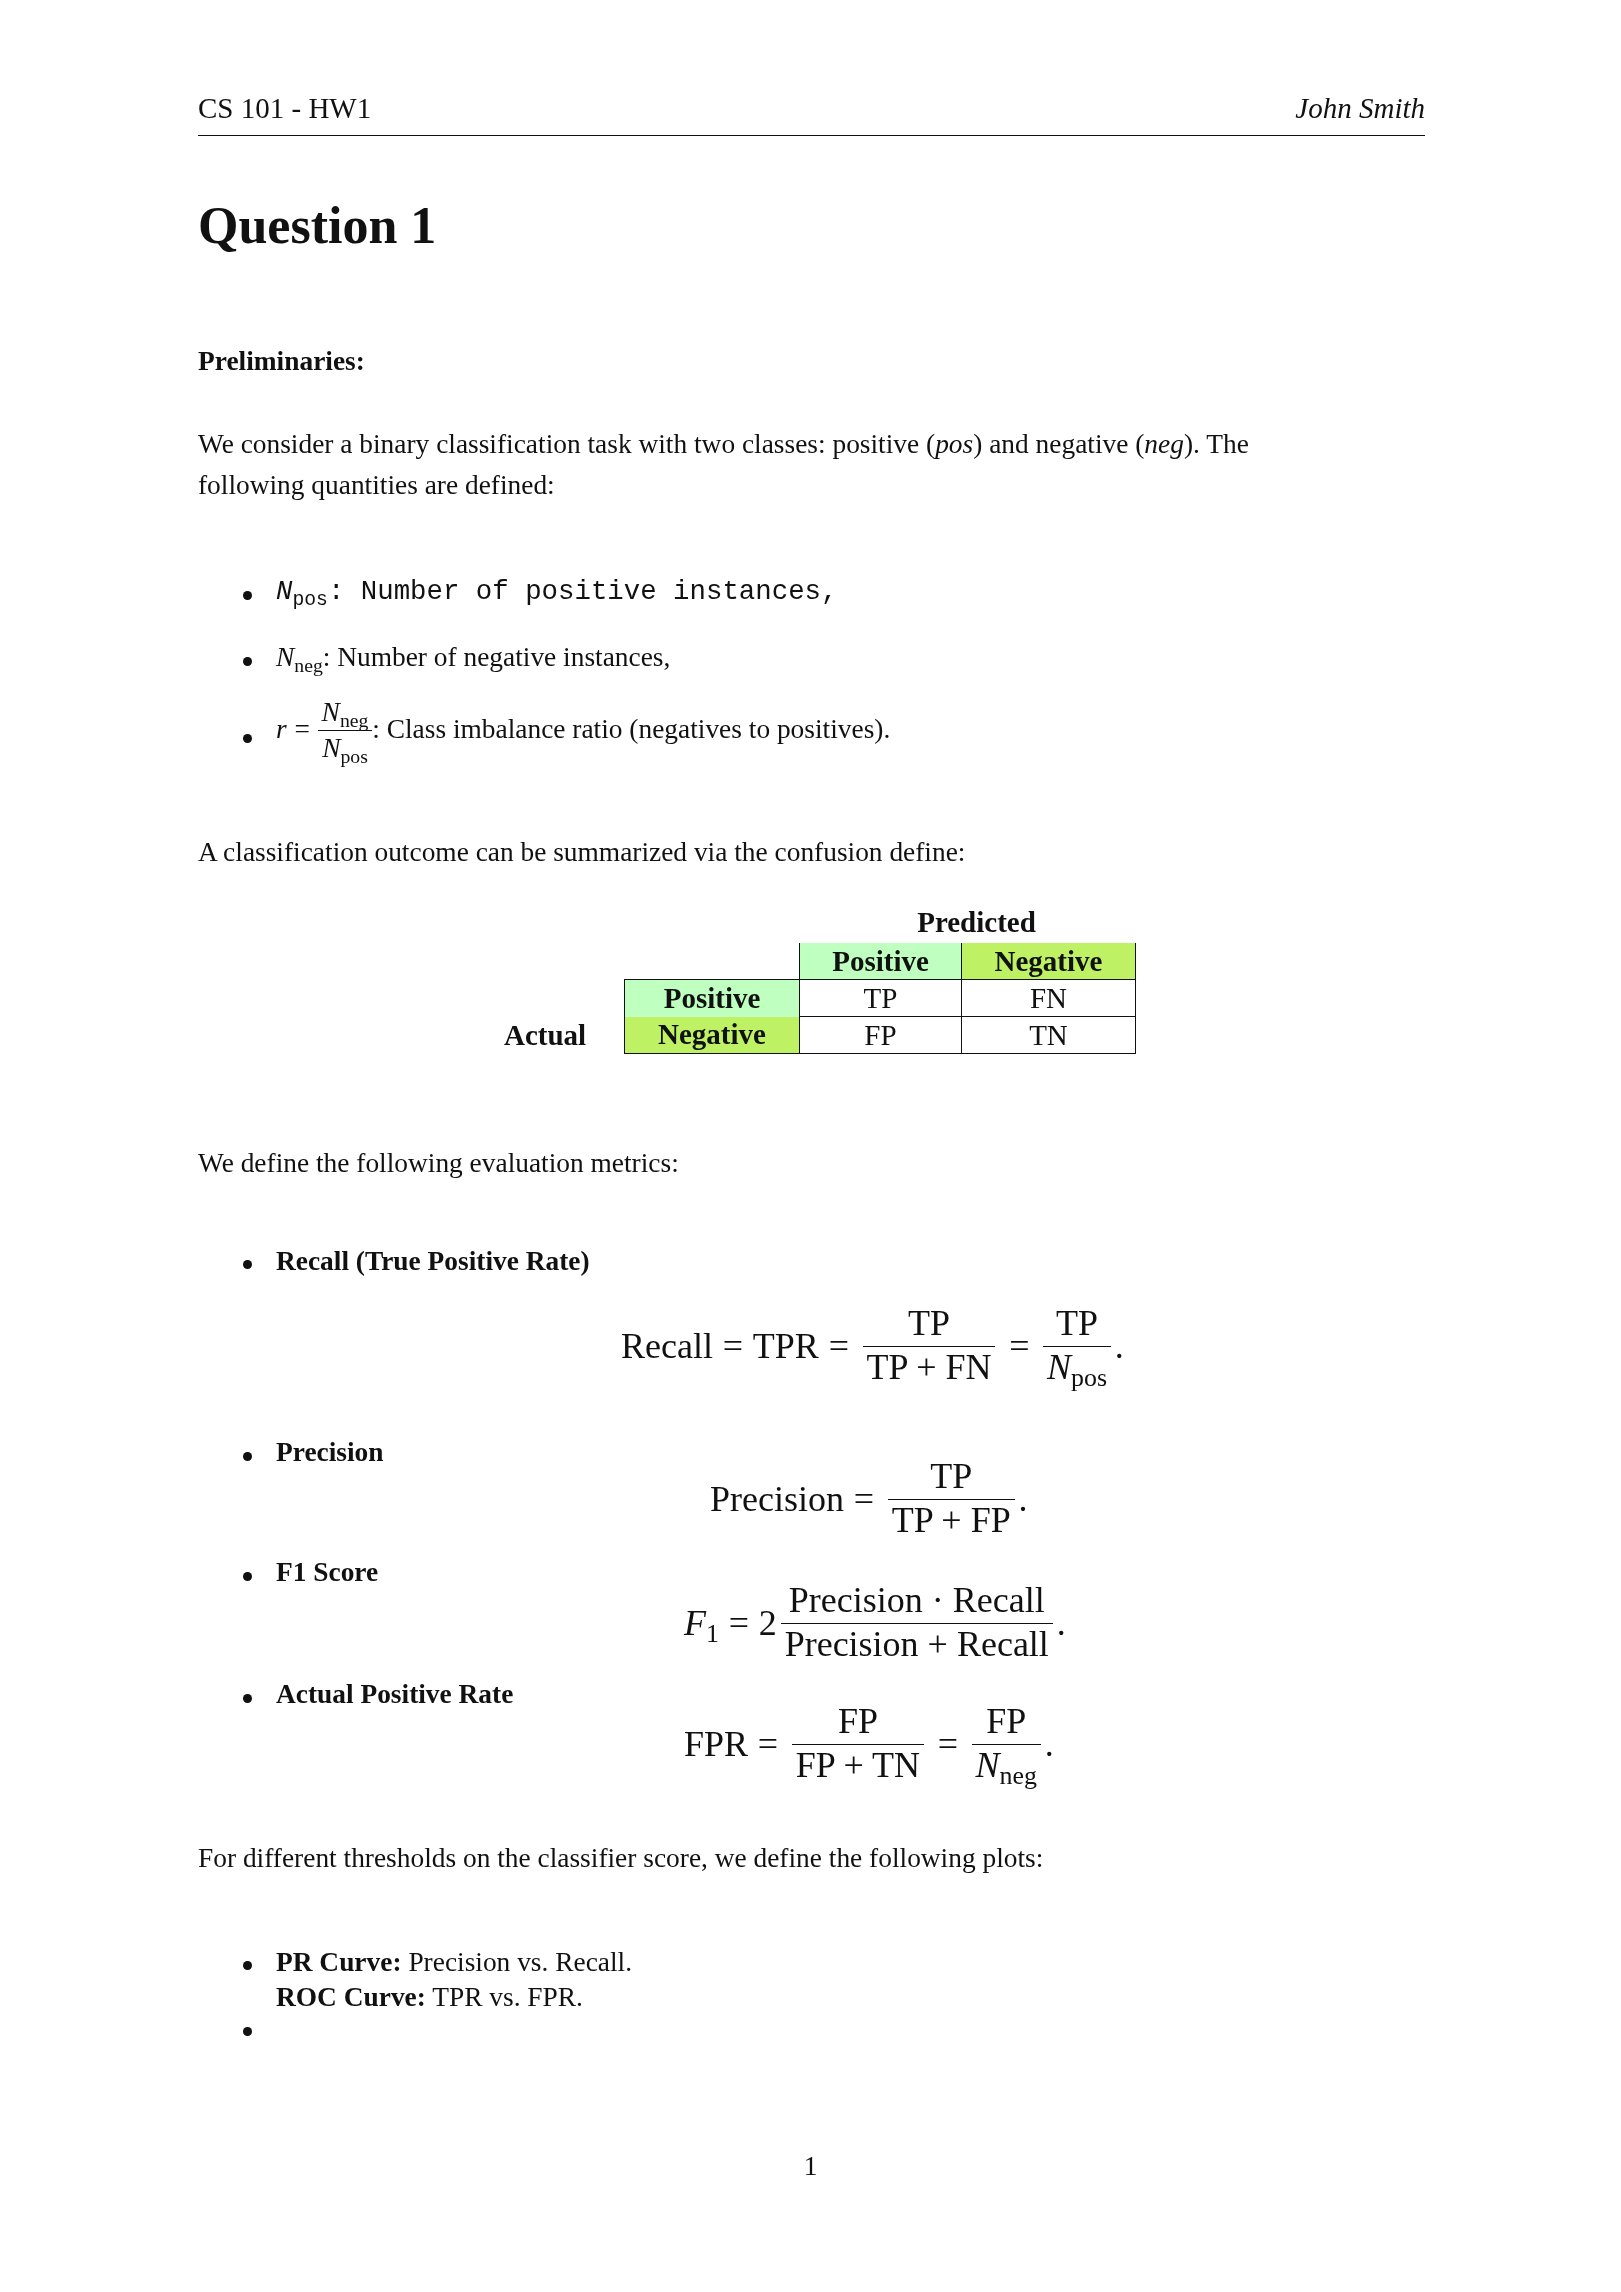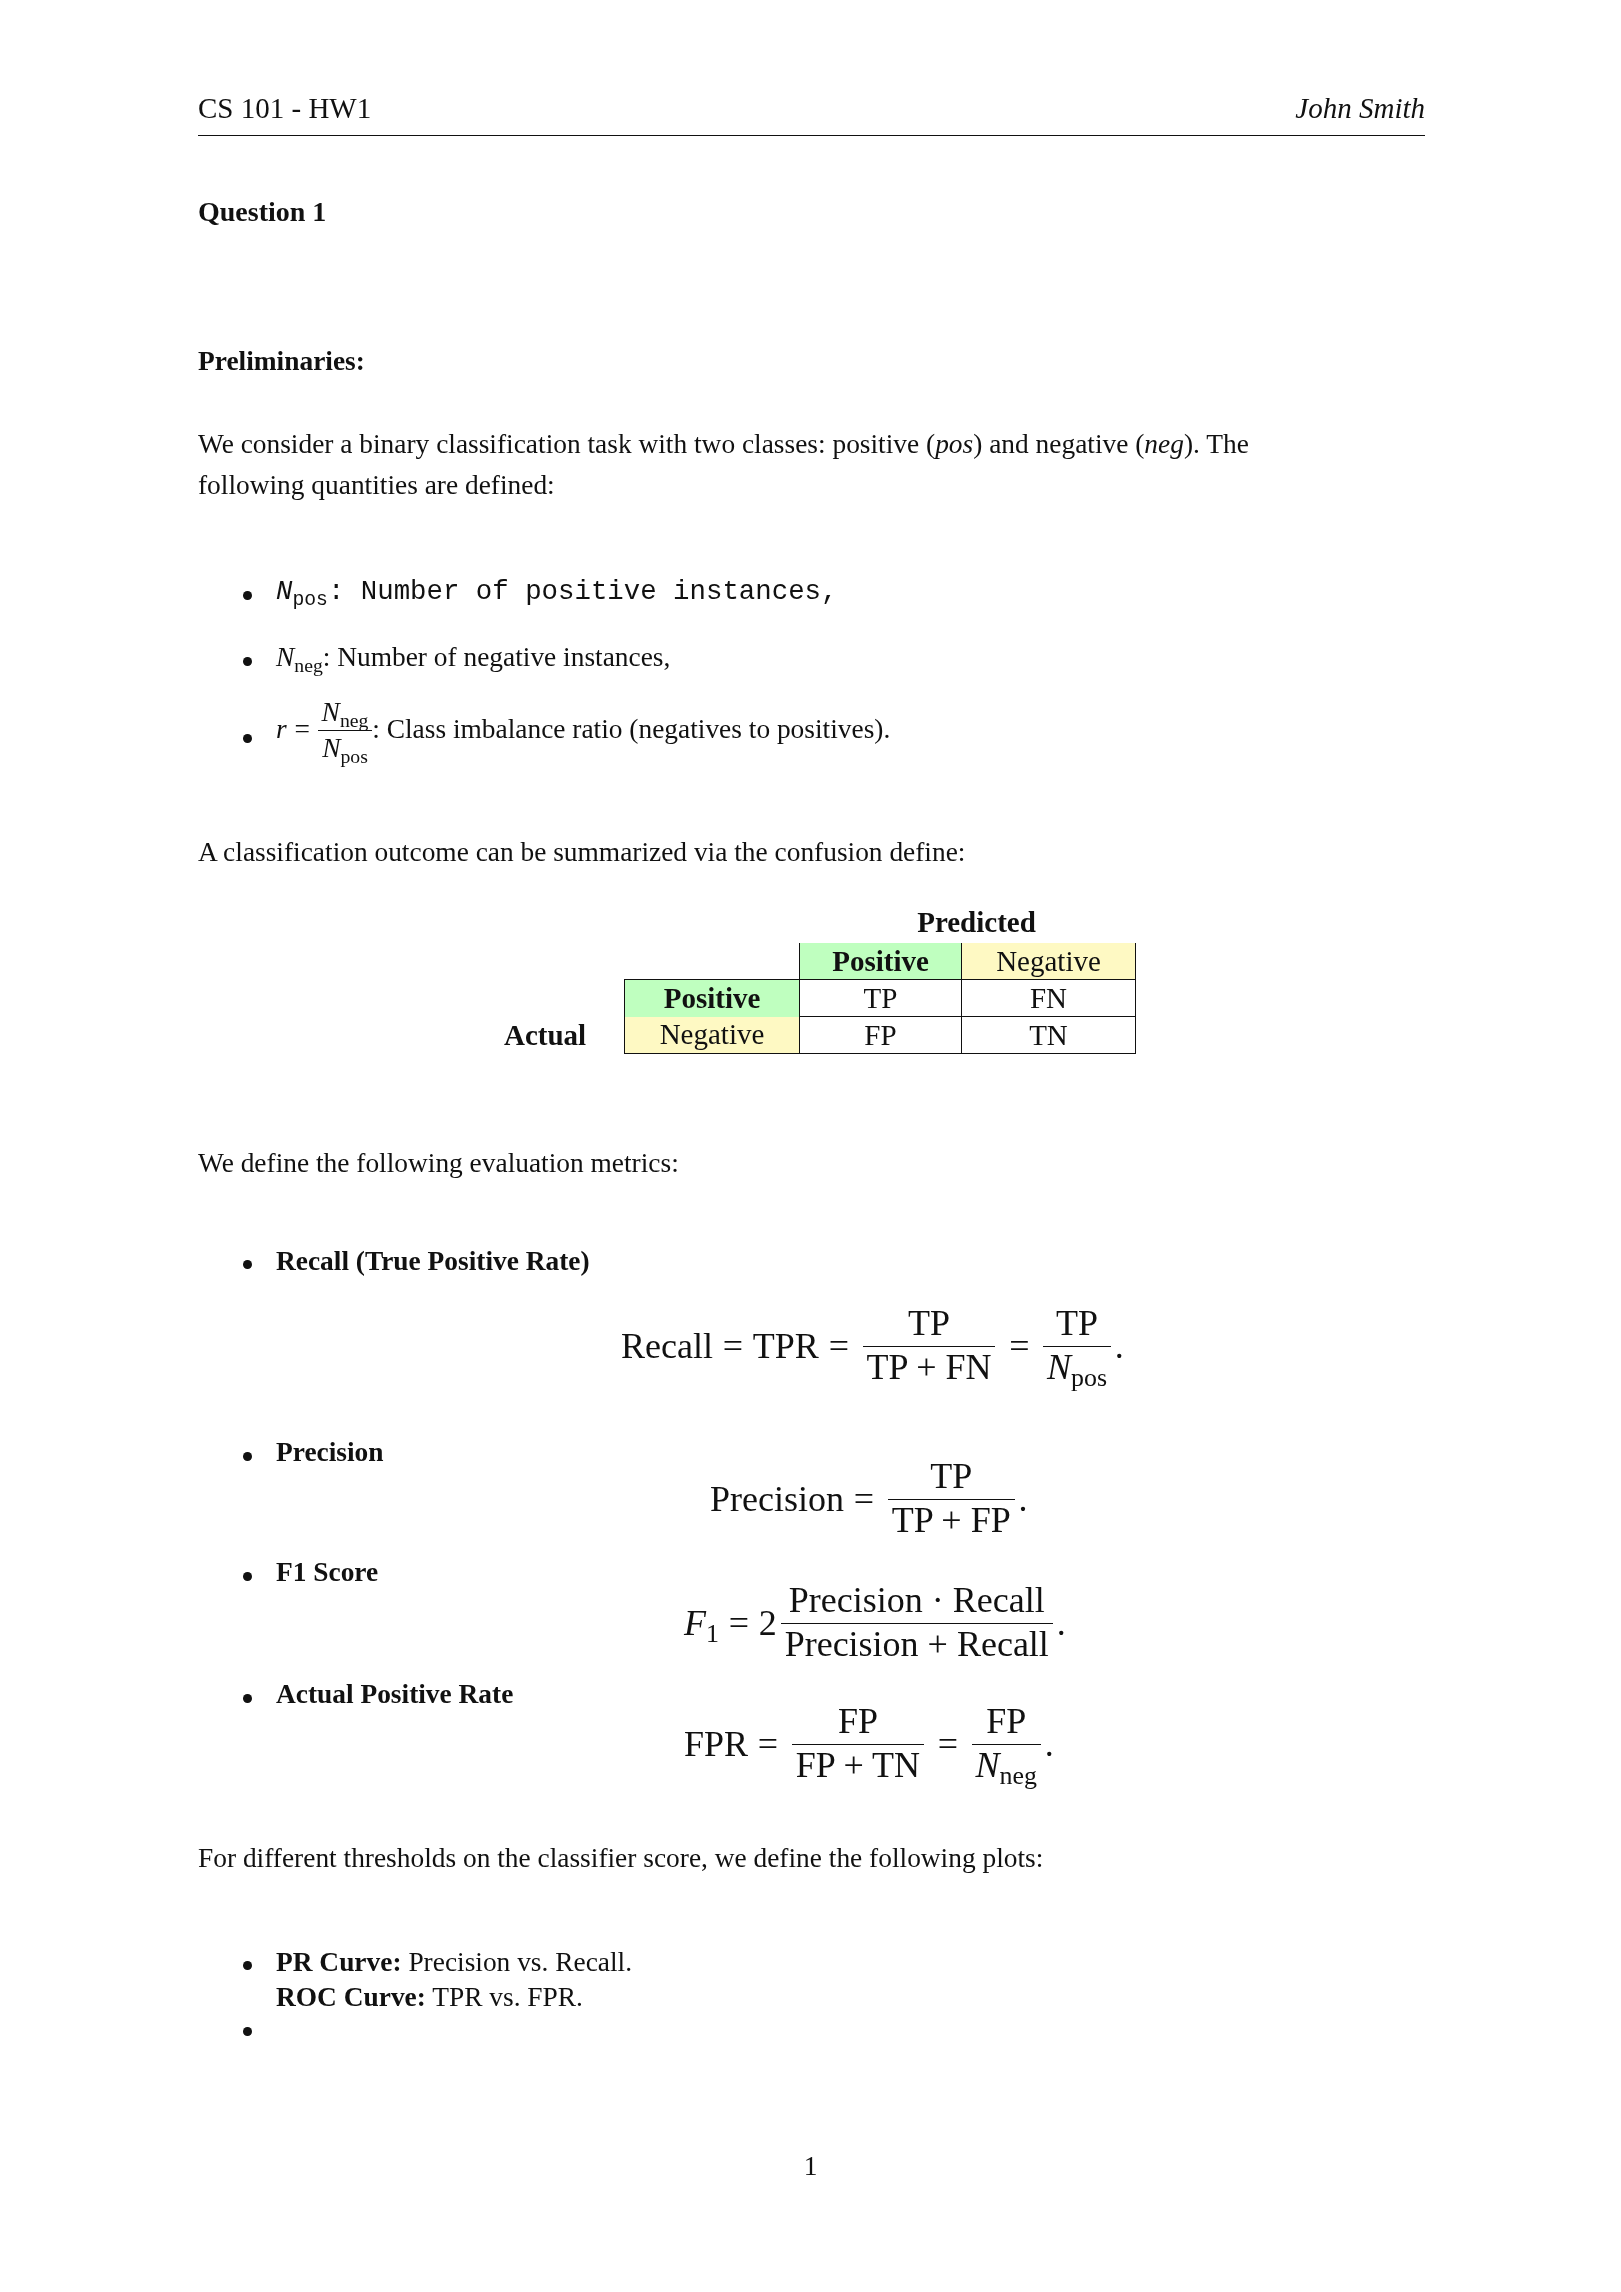--- a/index.html
+++ b/index.html
@@ -5,36 +5,36 @@
     html, body { margin: 0; padding: 0; background: #ffffff; }
     body { width: 1621px; height: 2293px; position: relative; overflow: hidden;
            font-family: "DejaVu Serif", "Liberation Serif", serif; color: #111; }
     .abs { position: absolute; white-space: nowrap; }
     .serif { font-family: "Liberation Serif", "DejaVu Serif", serif; }
     .txt { font-size: 27.4px; line-height: 1; }
     .bold { font-weight: bold; }
     .it { font-style: italic; }
     .hdr { font-size: 29px; }
     .rule { position: absolute; left: 198px; width: 1227px; top: 135px; height: 0; border-top: 1.5px solid #111; }
-    .h1 { font-size: 28px; font-weight: bold; }
+    .h1 { font-size: 52px; font-weight: bold; }
     .bullet { position: absolute; width: 8.8px; height: 8.8px; border-radius: 50%; background: #111; }
     sub { font-size: 0.72em; vertical-align: -0.28em; line-height: 0; }
     .frac { display: inline-flex; flex-direction: column; align-items: center; vertical-align: middle; margin: 0 3.9px; }
     .frac .num { padding: 0 3.9px 2.9px 3.9px; line-height: 1.05; }
     .frac .den { padding: 2.9px 3.9px 0 3.9px; line-height: 1.05; border-top: 1.5px solid #111; }
     .eq { font-size: 36px; display: flex; align-items: center; }
     .eq .op { margin: 0 9.8px; }
     
     .cm { position: absolute; left: 624px; top: 943px; border-collapse: collapse; font-size: 29px; }
     .cm td { height: 36px; padding: 0; text-align: center; }
     .cm .c1 { width: 174px; }
     .cm .c2 { width: 161px; }
     .cm .c3 { width: 173px; }
     .cm .green { background: #bfffbf; font-weight: bold; }
-    .cm .red { background: #fef9c3; font-weight: normal; }
+    .cm .red { background: #bef264; font-weight: bold; }
     .cm .cell { border: 1.5px solid #111; font-weight: normal; }
     .cm .hdcell { border-left: 1.5px solid #111; border-right: 1.5px solid #111; border-bottom: 1.5px solid #111; }
     .cm .rowhd { border-left: 1.5px solid #111; border-right: 1.5px solid #111; }
     .cm .rowhd.last { border-bottom: 1.5px solid #111; }
   </style>
 </head>
 <body>
 
 <div class="abs serif hdr" style="left:198px; top:92px;">CS 101 - HW1</div>
 <div class="abs serif hdr it" style="right:196px; top:92px;">John Smith</div>

